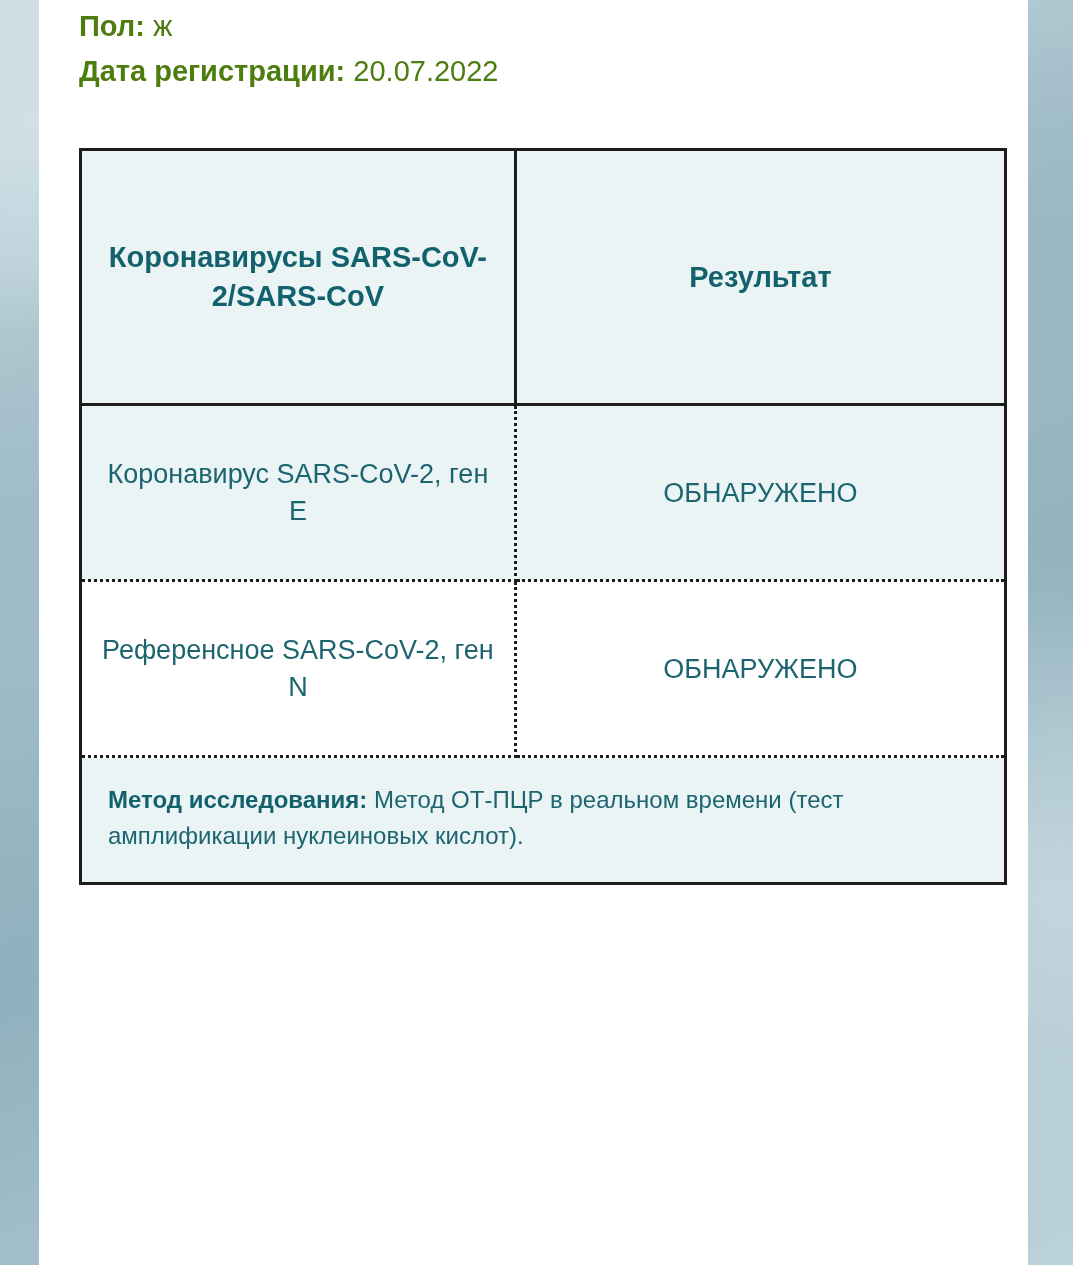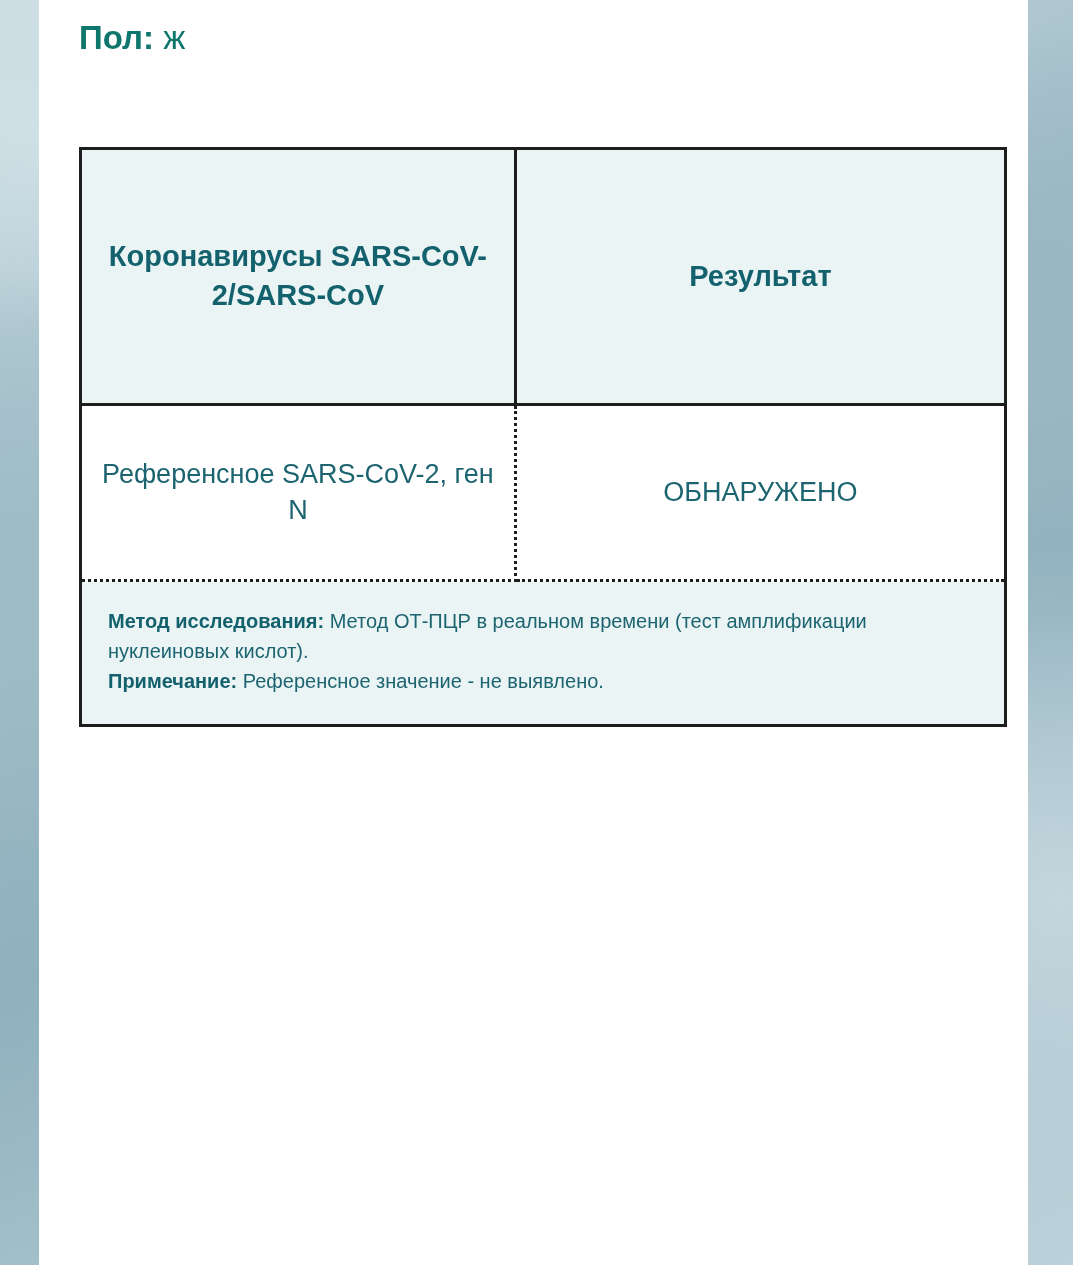--- a/index.html
+++ b/index.html
@@ -34,37 +34,37 @@
     height: 1265px;
     background: #ffffff;
   }
   .content {
     position: absolute;
     left: 40px;
     top: 0;
     width: 930px;
   }
   .meta {
-    padding-top: 12px;
-    font-size: 33px;
-    color: #0f766e;
+    padding-top: 4px;
+    font-size: 29px;
+    color: #4d7c0f;
     line-height: 1.55;
   }
   .meta .row {
     white-space: nowrap;
   }
   .meta .lbl {
     font-weight: bold;
   }
   .meta .val {
     font-weight: normal;
   }
 
   .table-wrap {
-    margin-top: 84px;
+    margin-top: 54px;
     width: 928px;
     border: 3px solid #1d1d1d;
     box-sizing: border-box;
   }
   table {
     border-collapse: collapse;
     width: 100%;
     table-layout: fixed;
   }
   th, td {
@@ -99,21 +99,21 @@
   }
   tbody tr:last-child td {
     border-bottom: 3px dotted #1d1d1d;
   }
   .col-name { width: 47%; }
   .col-result { width: 53%; }
 
   .footnote {
     background: #eaf4f5;
     padding: 24px 26px 28px 26px;
-    font-size: 20px;
+    font-size: 24px;
     line-height: 1.5;
     color: #1c6470;
   }
   .footnote b {
     color: #14616e;
   }
   .footnote .line {
     display: block;
   }
 </style>
@@ -123,42 +123,47 @@
 <div class="bg"></div>
 
 <div class="page">
   <div class="content">
 
     <div class="meta">
       <div class="row">
         <span class="lbl">Пол:</span>
         <span class="val">ж</span>
       </div>
+      <div class="row">
+        <span class="lbl">Дата регистрации:</span>
+        <span class="val">20.07.2022</span>
+      </div>
     </div>
 
     <div class="table-wrap">
       <table>
         <thead>
           <tr>
             <th class="col-name">Коронавирусы SARS-CoV-2/SARS-CoV</th>
             <th class="col-result">Результат</th>
           </tr>
         </thead>
         <tbody>
+          <tr class="alt">
+            <td class="col-name">Коронавирус SARS-CoV-2, ген E</td>
+            <td class="col-result">ОБНАРУЖЕНО</td>
+          </tr>
           <tr>
             <td class="col-name">Референсное SARS-CoV-2, ген N</td>
             <td class="col-result">ОБНАРУЖЕНО</td>
           </tr>
         </tbody>
       </table>
 
       <div class="footnote">
         <span class="line">
           <b>Метод исследования:</b><span> Метод ОТ-ПЦР в реальном времени (тест амплификации нуклеиновых кислот).</span>
         </span>
-        <span class="line">
-          <b>Примечание:</b><span> Референсное значение - не выявлено.</span>
-        </span>
       </div>
     </div>
 
   </div>
 </div>
 
 </body></html>

